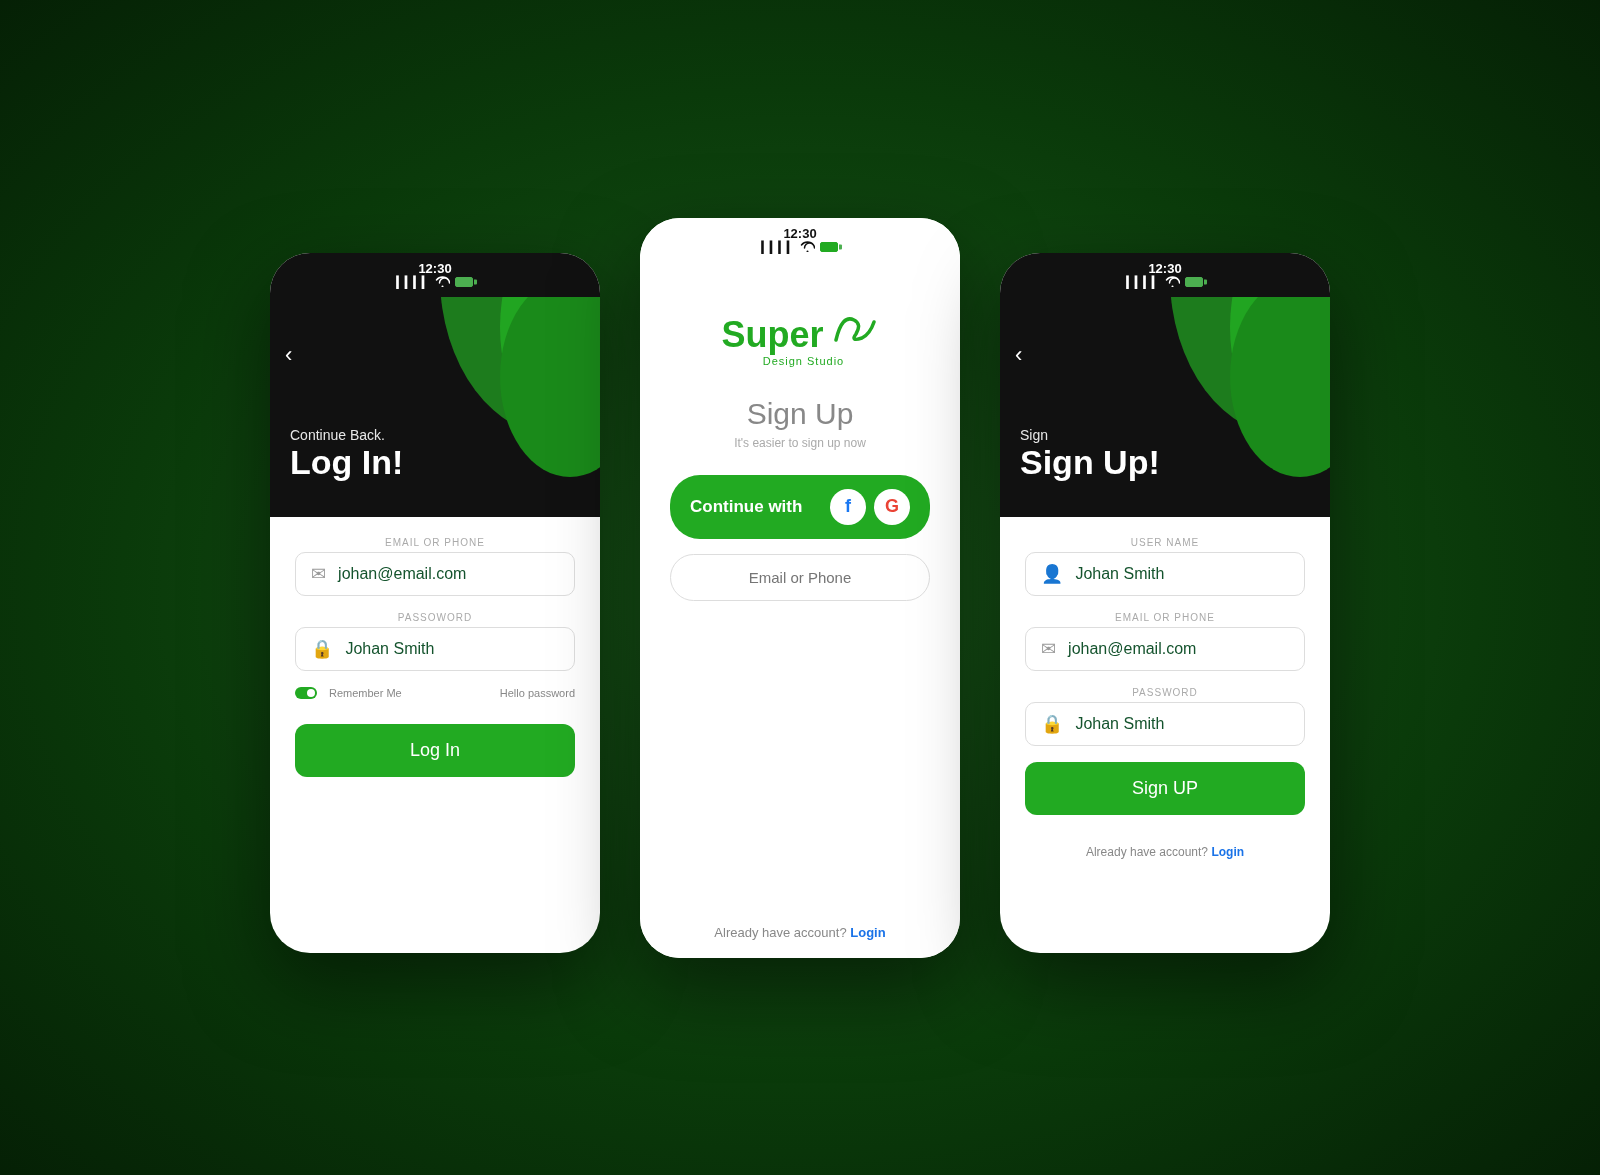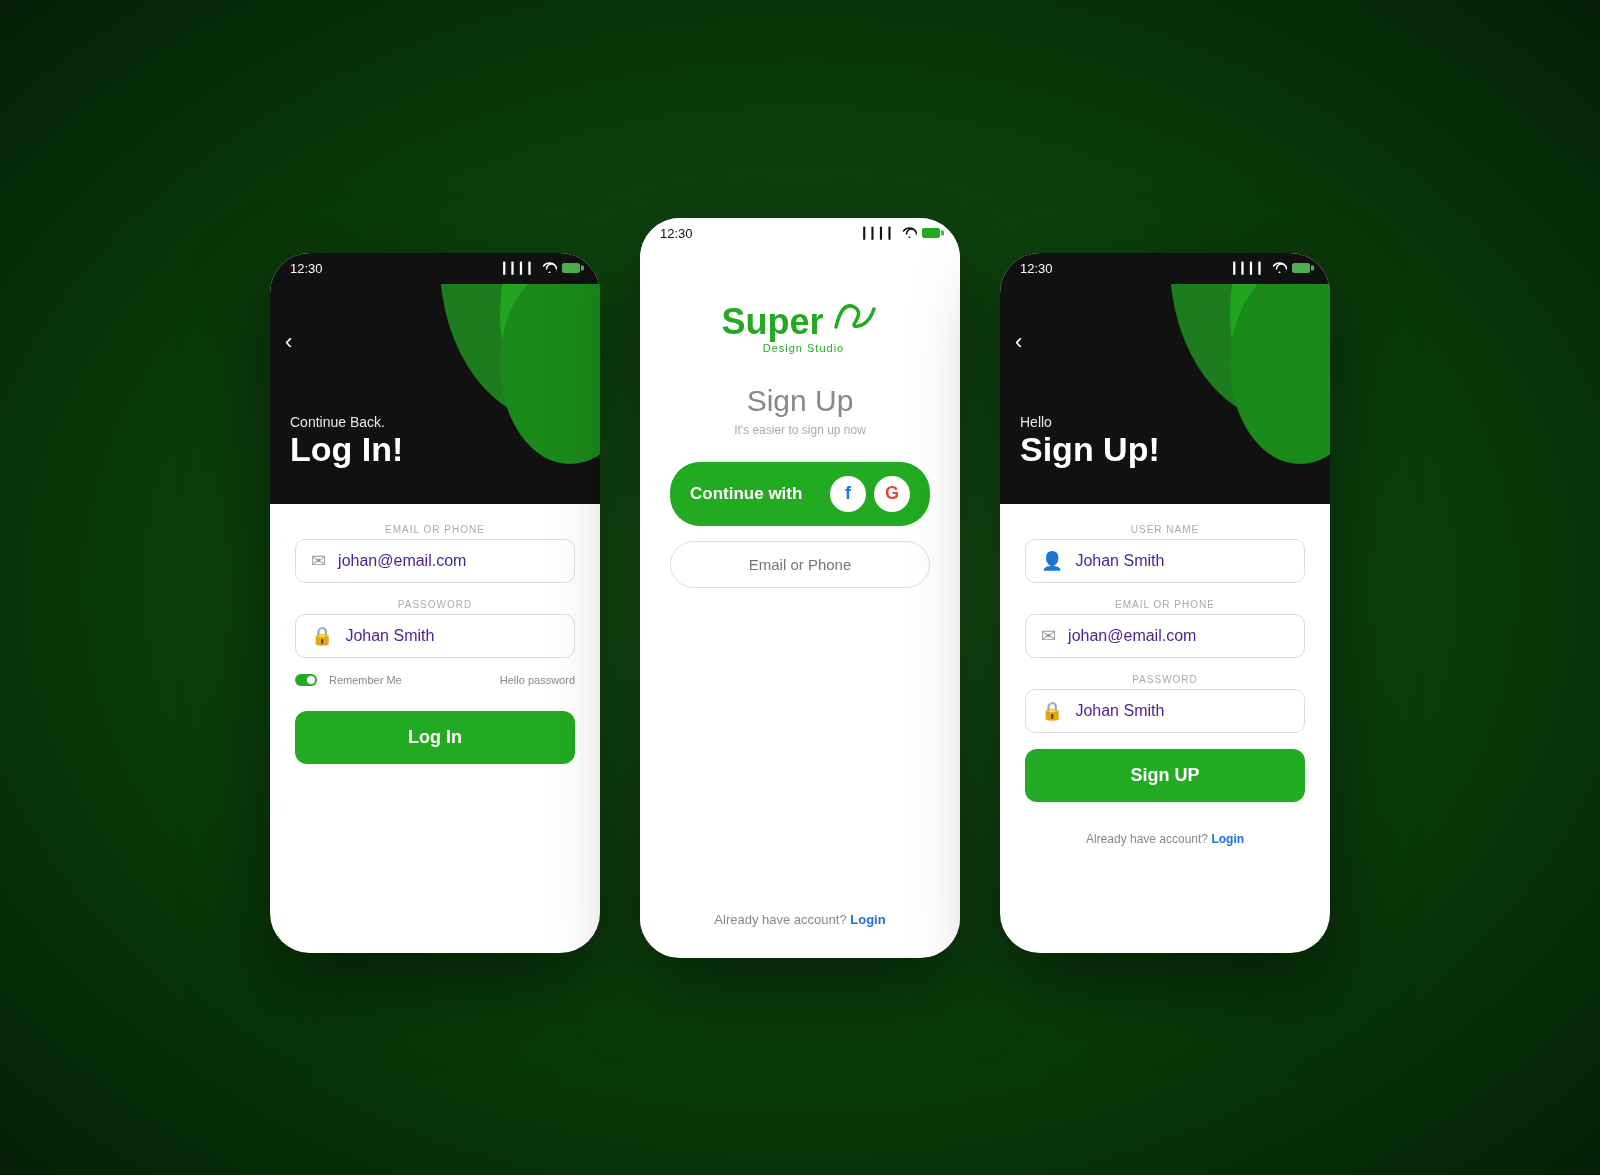--- a/index.html
+++ b/index.html
@@ -43,21 +43,22 @@
 
     
     .status-bar {
       display: flex;
       justify-content: space-between;
       align-items: center;
       padding: 8px 20px;
       background: #111;
       color: #fff;
       font-size: 13px;
-      font-weight: 400;
+      font-weight: 700;
+      flex-direction: column;
     }
 
     .status-bar.white-bg {
       background: #fff;
       color: #111;
     }
 
     .status-icons {
       display: flex;
       align-items: center;
@@ -265,21 +266,21 @@
     }
 
     .field-icon {
       font-size: 18px;
       color: #999;
       flex-shrink: 0;
     }
 
     .field-value {
       font-size: 16px;
-      color: #4c1d95;
+      color: #14532d;
       font-weight: 400;
     }
 
     
     .remember-row {
       display: flex;
       justify-content: space-between;
       align-items: center;
       margin-bottom: 25px;
       margin-top: 2px;
@@ -319,21 +320,21 @@
 
     
     .action-btn {
       width: 100%;
       background: #22aa22;
       color: #fff;
       border: none;
       border-radius: 12px;
       padding: 16px;
       font-size: 18px;
-      font-weight: 700;
+      font-weight: 400;
       cursor: pointer;
       margin-bottom: 15px;
     }
 
     
     .wave-svg {
       position: absolute;
       right: 0;
       top: 0;
       width: 200px;
@@ -503,21 +504,21 @@
   </div>
 
   <div class="phone-header">
     <svg class="wave-svg" viewBox="0 0 200 240">
       <ellipse cx="160" cy="-20" rx="120" ry="160" fill="#22aa22" opacity="0.7"></ellipse>
       <ellipse cx="190" cy="30" rx="90" ry="130" fill="#22aa22" opacity="0.9"></ellipse>
       <ellipse cx="170" cy="80" rx="70" ry="100" fill="#1a8a1a"></ellipse>
     </svg>
     <div class="back-btn">‹</div>
     <div class="header-text">
-      <div class="subtitle">Hello</div>
+      <div class="subtitle">Sign</div>
       <div class="title">Sign Up!</div>
     </div>
   </div>
 
   <div class="phone-body">
     
     <div class="field-group">
       <div class="field-label">USER NAME</div>
       <div class="field-input">
         <span class="field-icon">👤</span>

